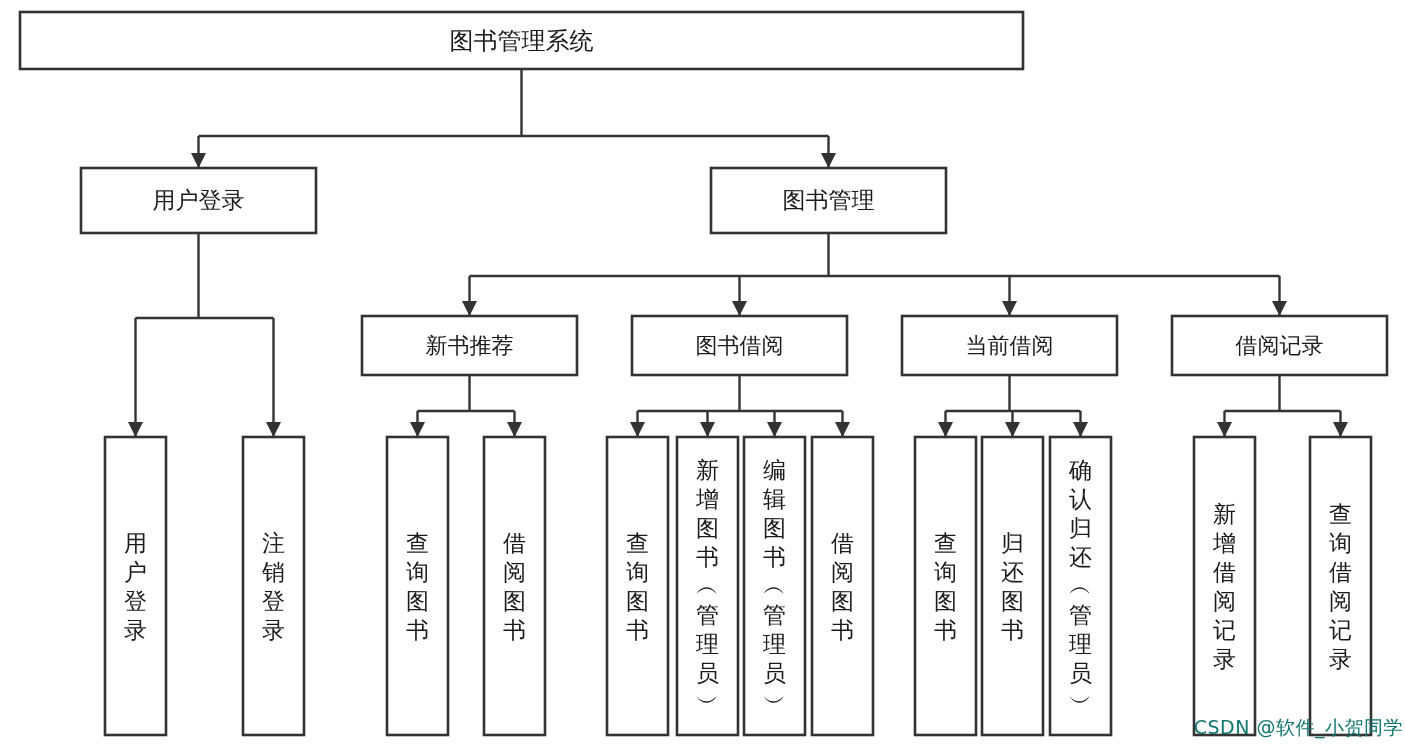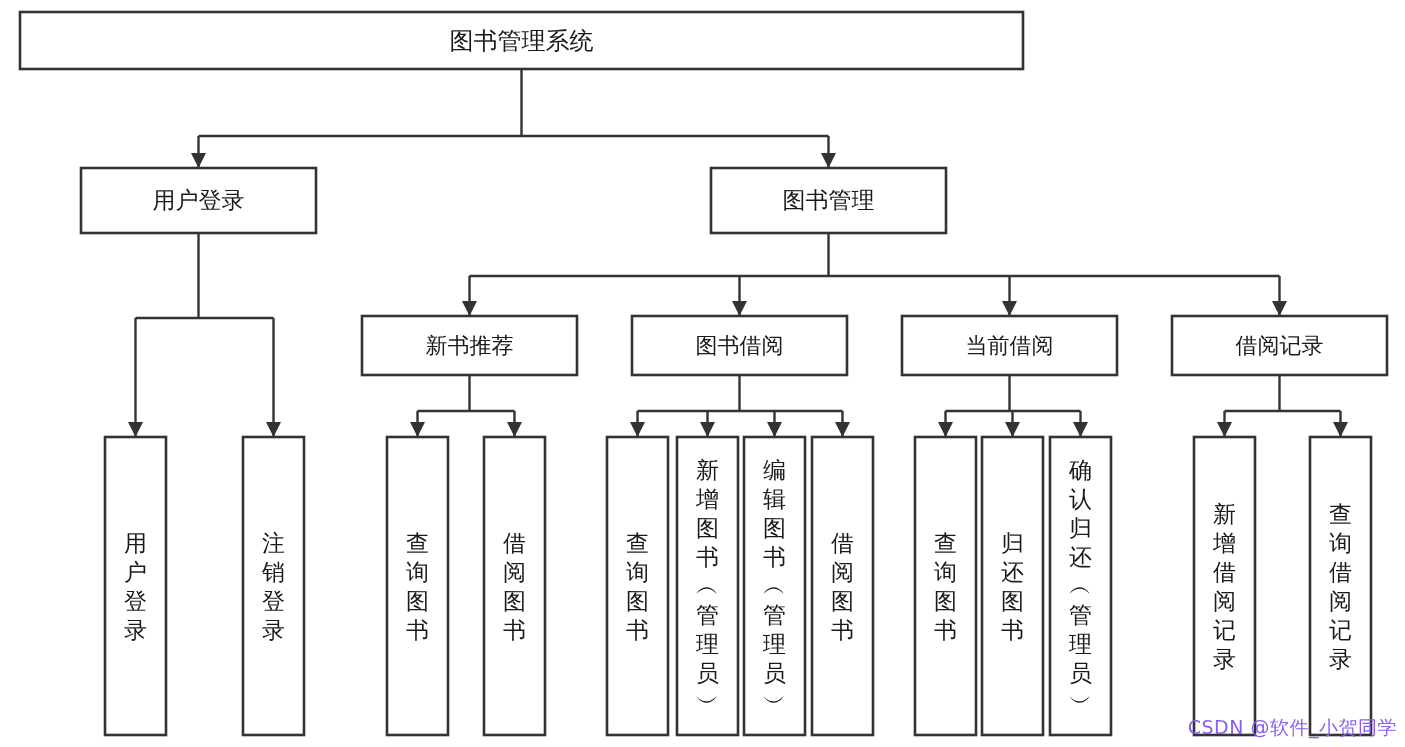--- a/index.html
+++ b/index.html
@@ -49,25 +49,25 @@
     stroke-width: 2.4;
     fill: none;
     stroke-linecap: butt;
   }
   .arrow-head {
     fill: #333333;
     stroke: none;
   }
   .watermark {
     position: absolute;
-    right: 8px;
+    right: 2px;
     bottom: 6px;
     font-family: "DejaVu Sans", "Liberation Sans", sans-serif;
     font-size: 19px;
-    color: #8b5cf6;
+    color: #0f766e;
     letter-spacing: 0.5px;
     white-space: nowrap;
     user-select: none;
   }
 </style>
 </head>
 <body>
 
 <div id="diagram-root">
   <svg id="flowchart" viewBox="0 0 1405 747" xmlns="http://www.w3.org/2000/svg">

